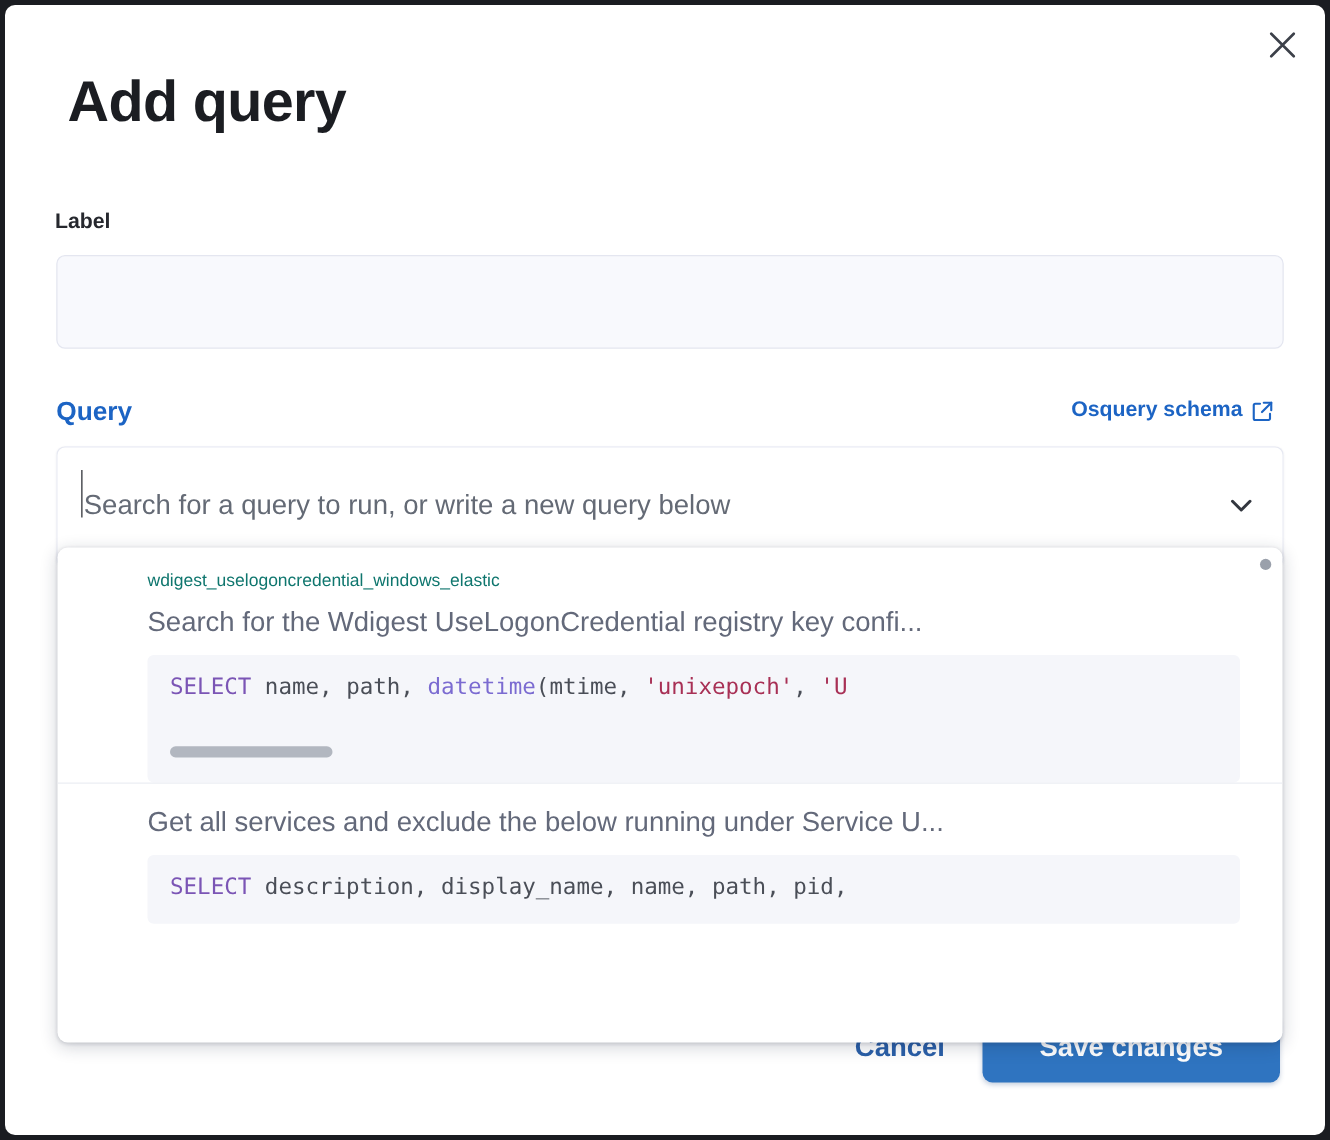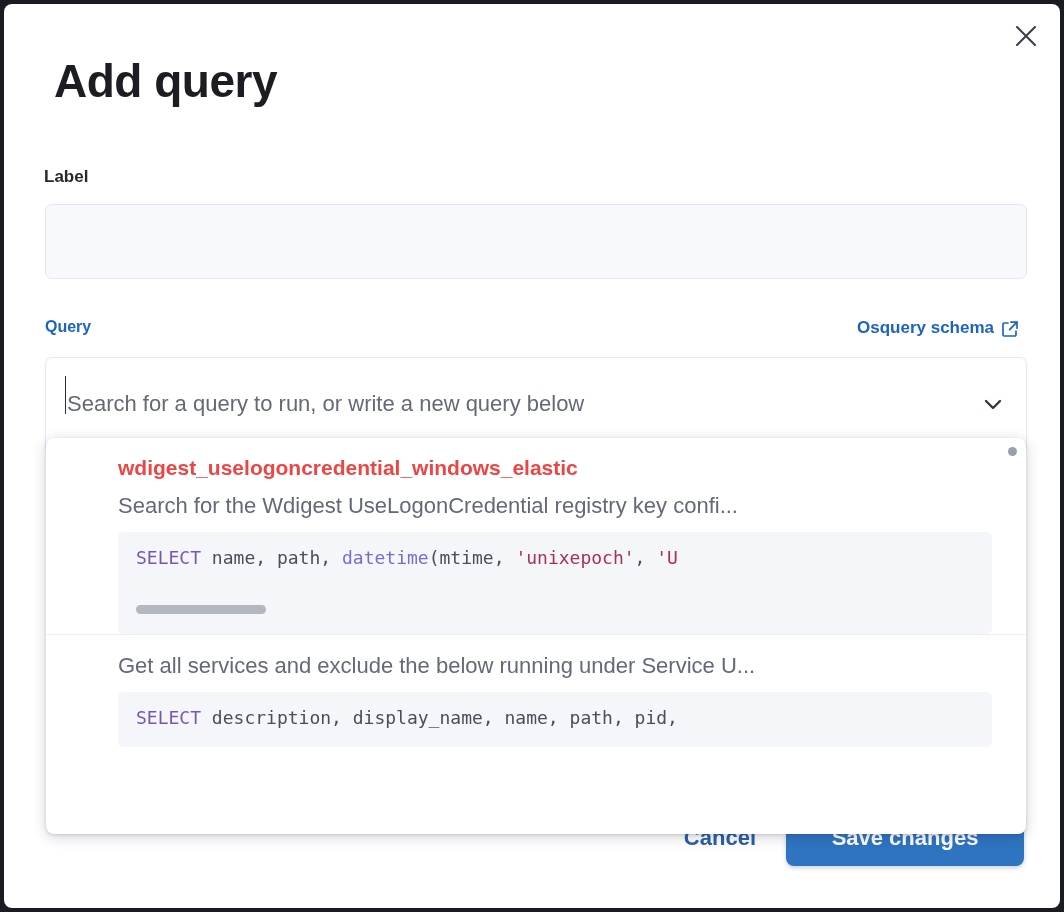--- a/index.html
+++ b/index.html
@@ -65,21 +65,21 @@
     color: #26282e;
     padding: 0 16px;
     font-family: "Liberation Sans", sans-serif;
     outline: none;
   }
 
   
   .query-label {
     position: absolute;
     left: 41px; top: 314px;
-    font-size: 16px;
+    font-size: 21px;
     font-weight: 700;
     color: #1c64c4;
   }
   .schema-link {
     position: absolute;
     right: 41px; top: 314px;
     display: flex; align-items: flex-end; gap: 7px;
     font-size: 17px;
     font-weight: 700;
     color: #1c64c4;
@@ -173,23 +173,23 @@
   }
 
   .dd-option {
     position: relative;
     padding: 18px 34px 0 72px;
     cursor: pointer;
   }
   .dd-option + .dd-option { border-top: 1px solid #eceef3; }
 
   .dd-title {
-    font-size: 21px;
-    font-weight: 700;
-    color: #ef4444;
+    font-size: 14px;
+    font-weight: 400;
+    color: #0f766e;
     margin-bottom: 13px;
     white-space: nowrap;
   }
   .dd-desc {
     font-size: 22px;
     color: #63697a;
     margin-bottom: 13px;
     white-space: nowrap;
     overflow: hidden;
   }

